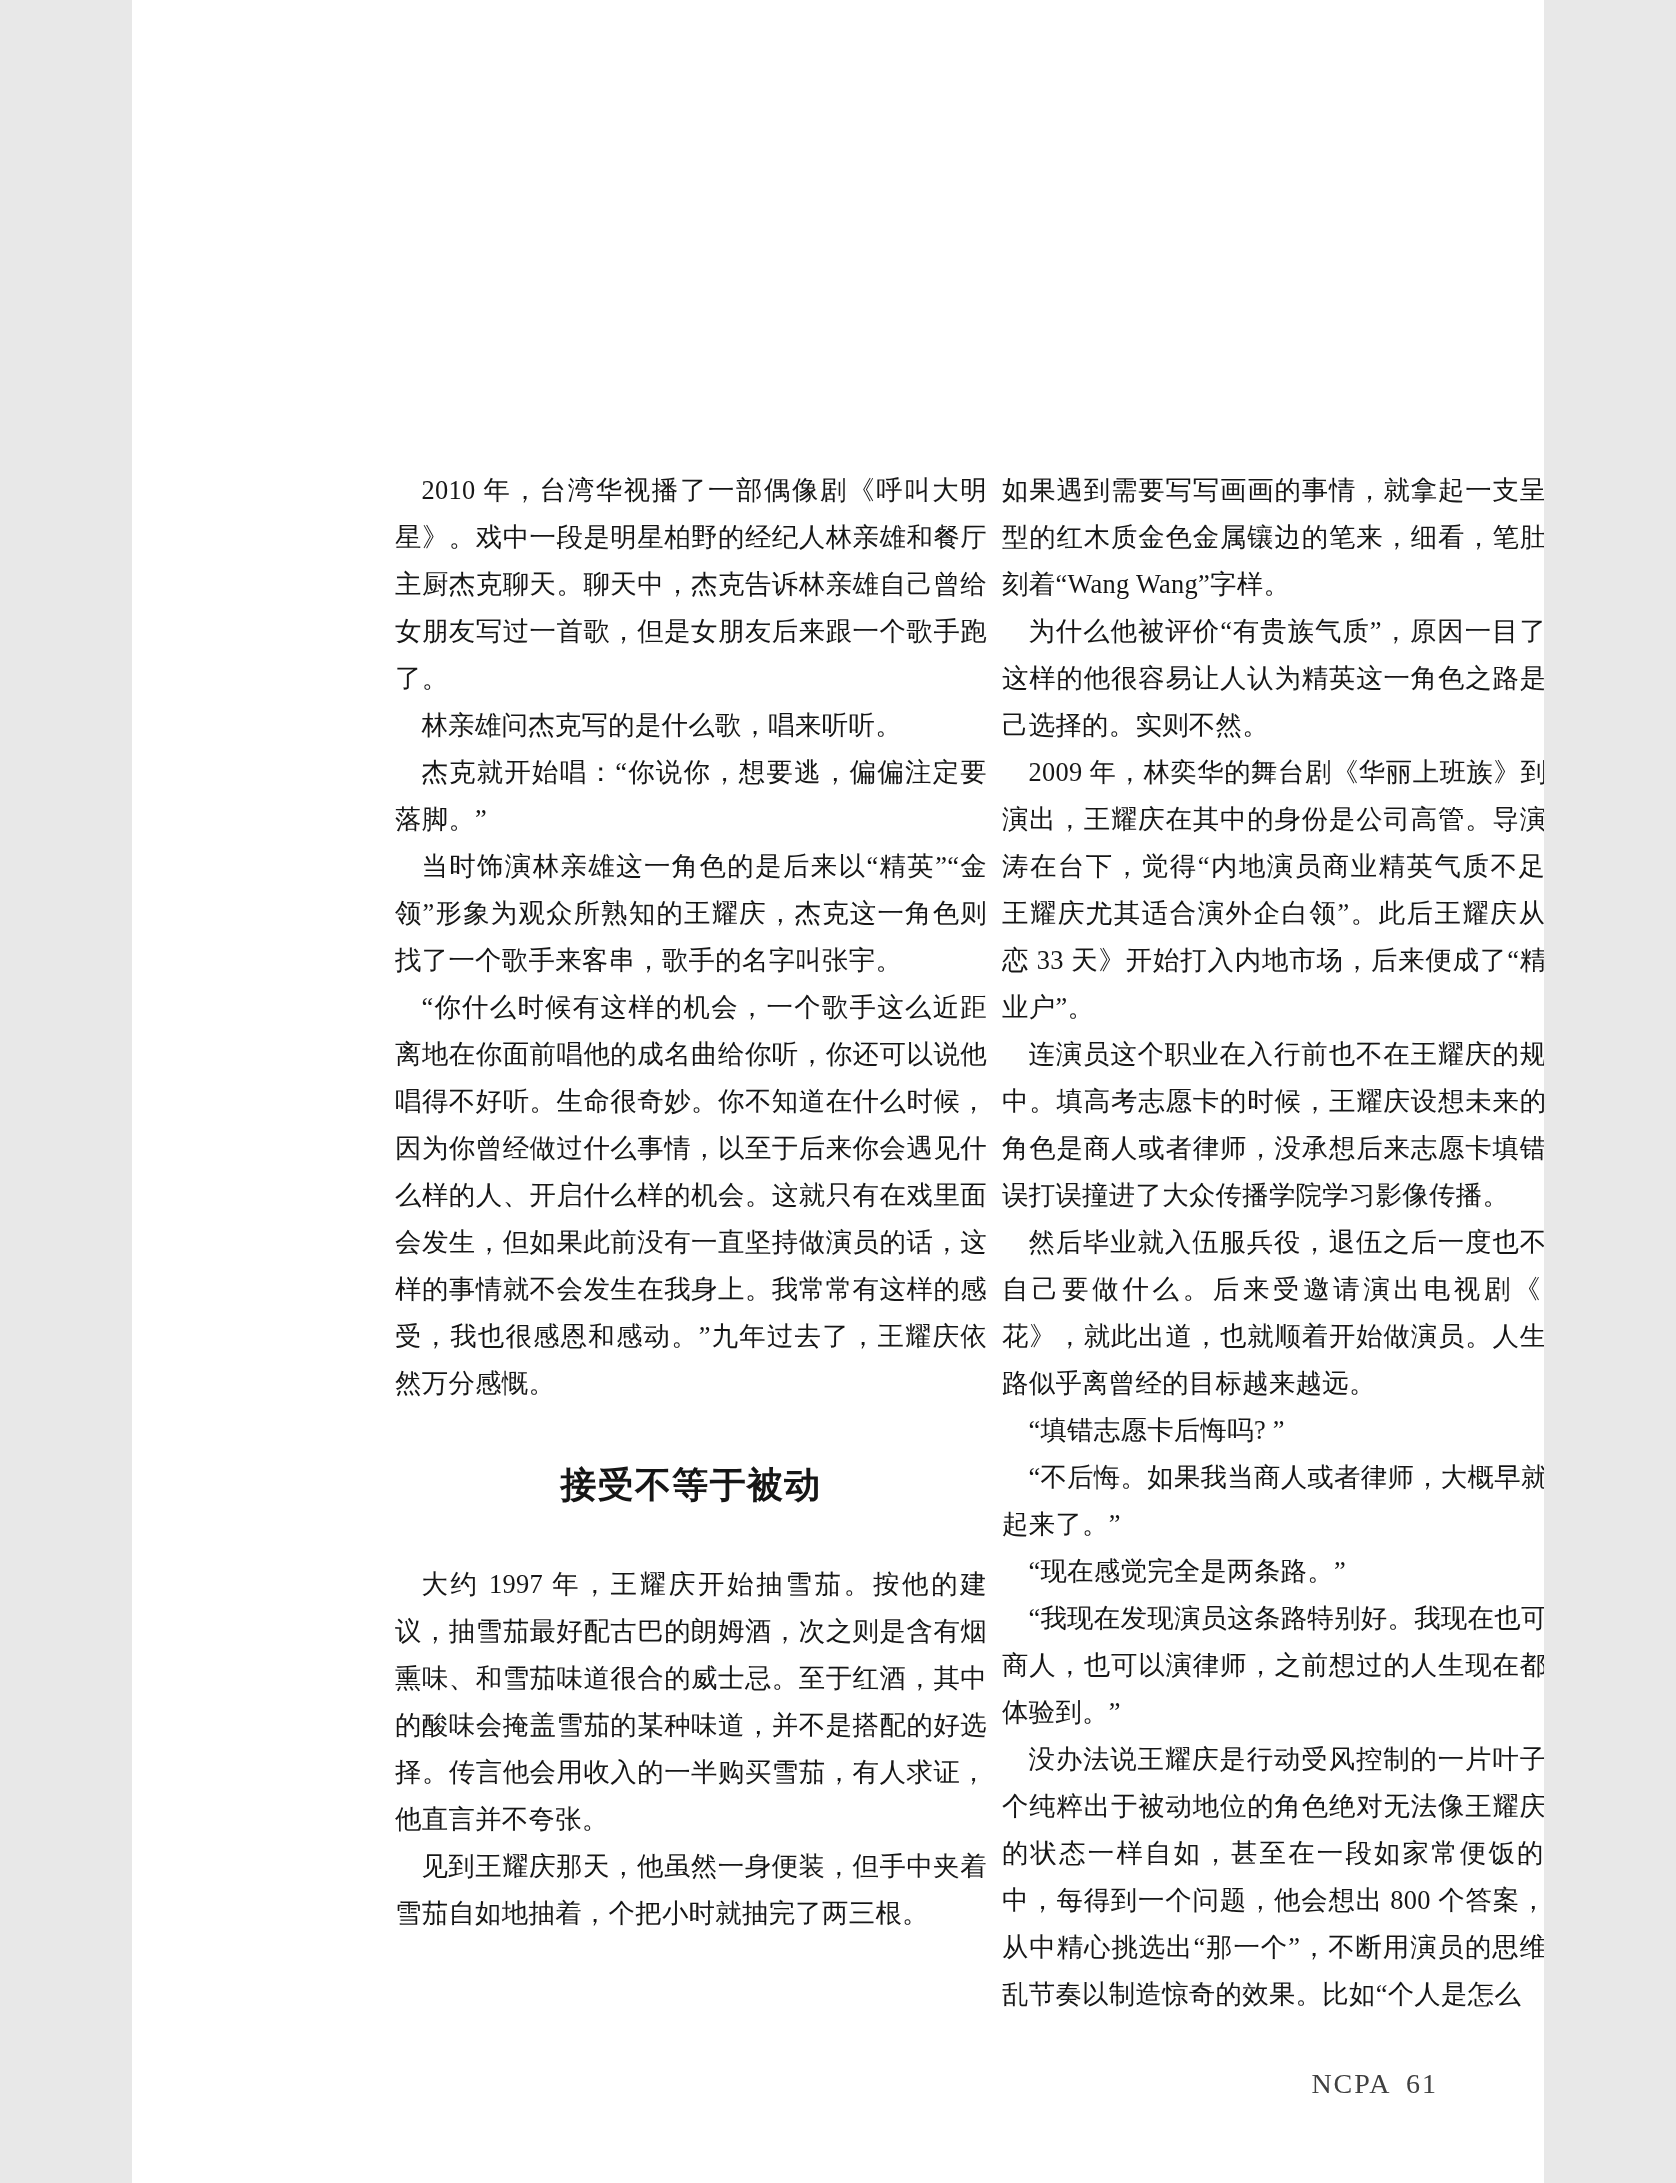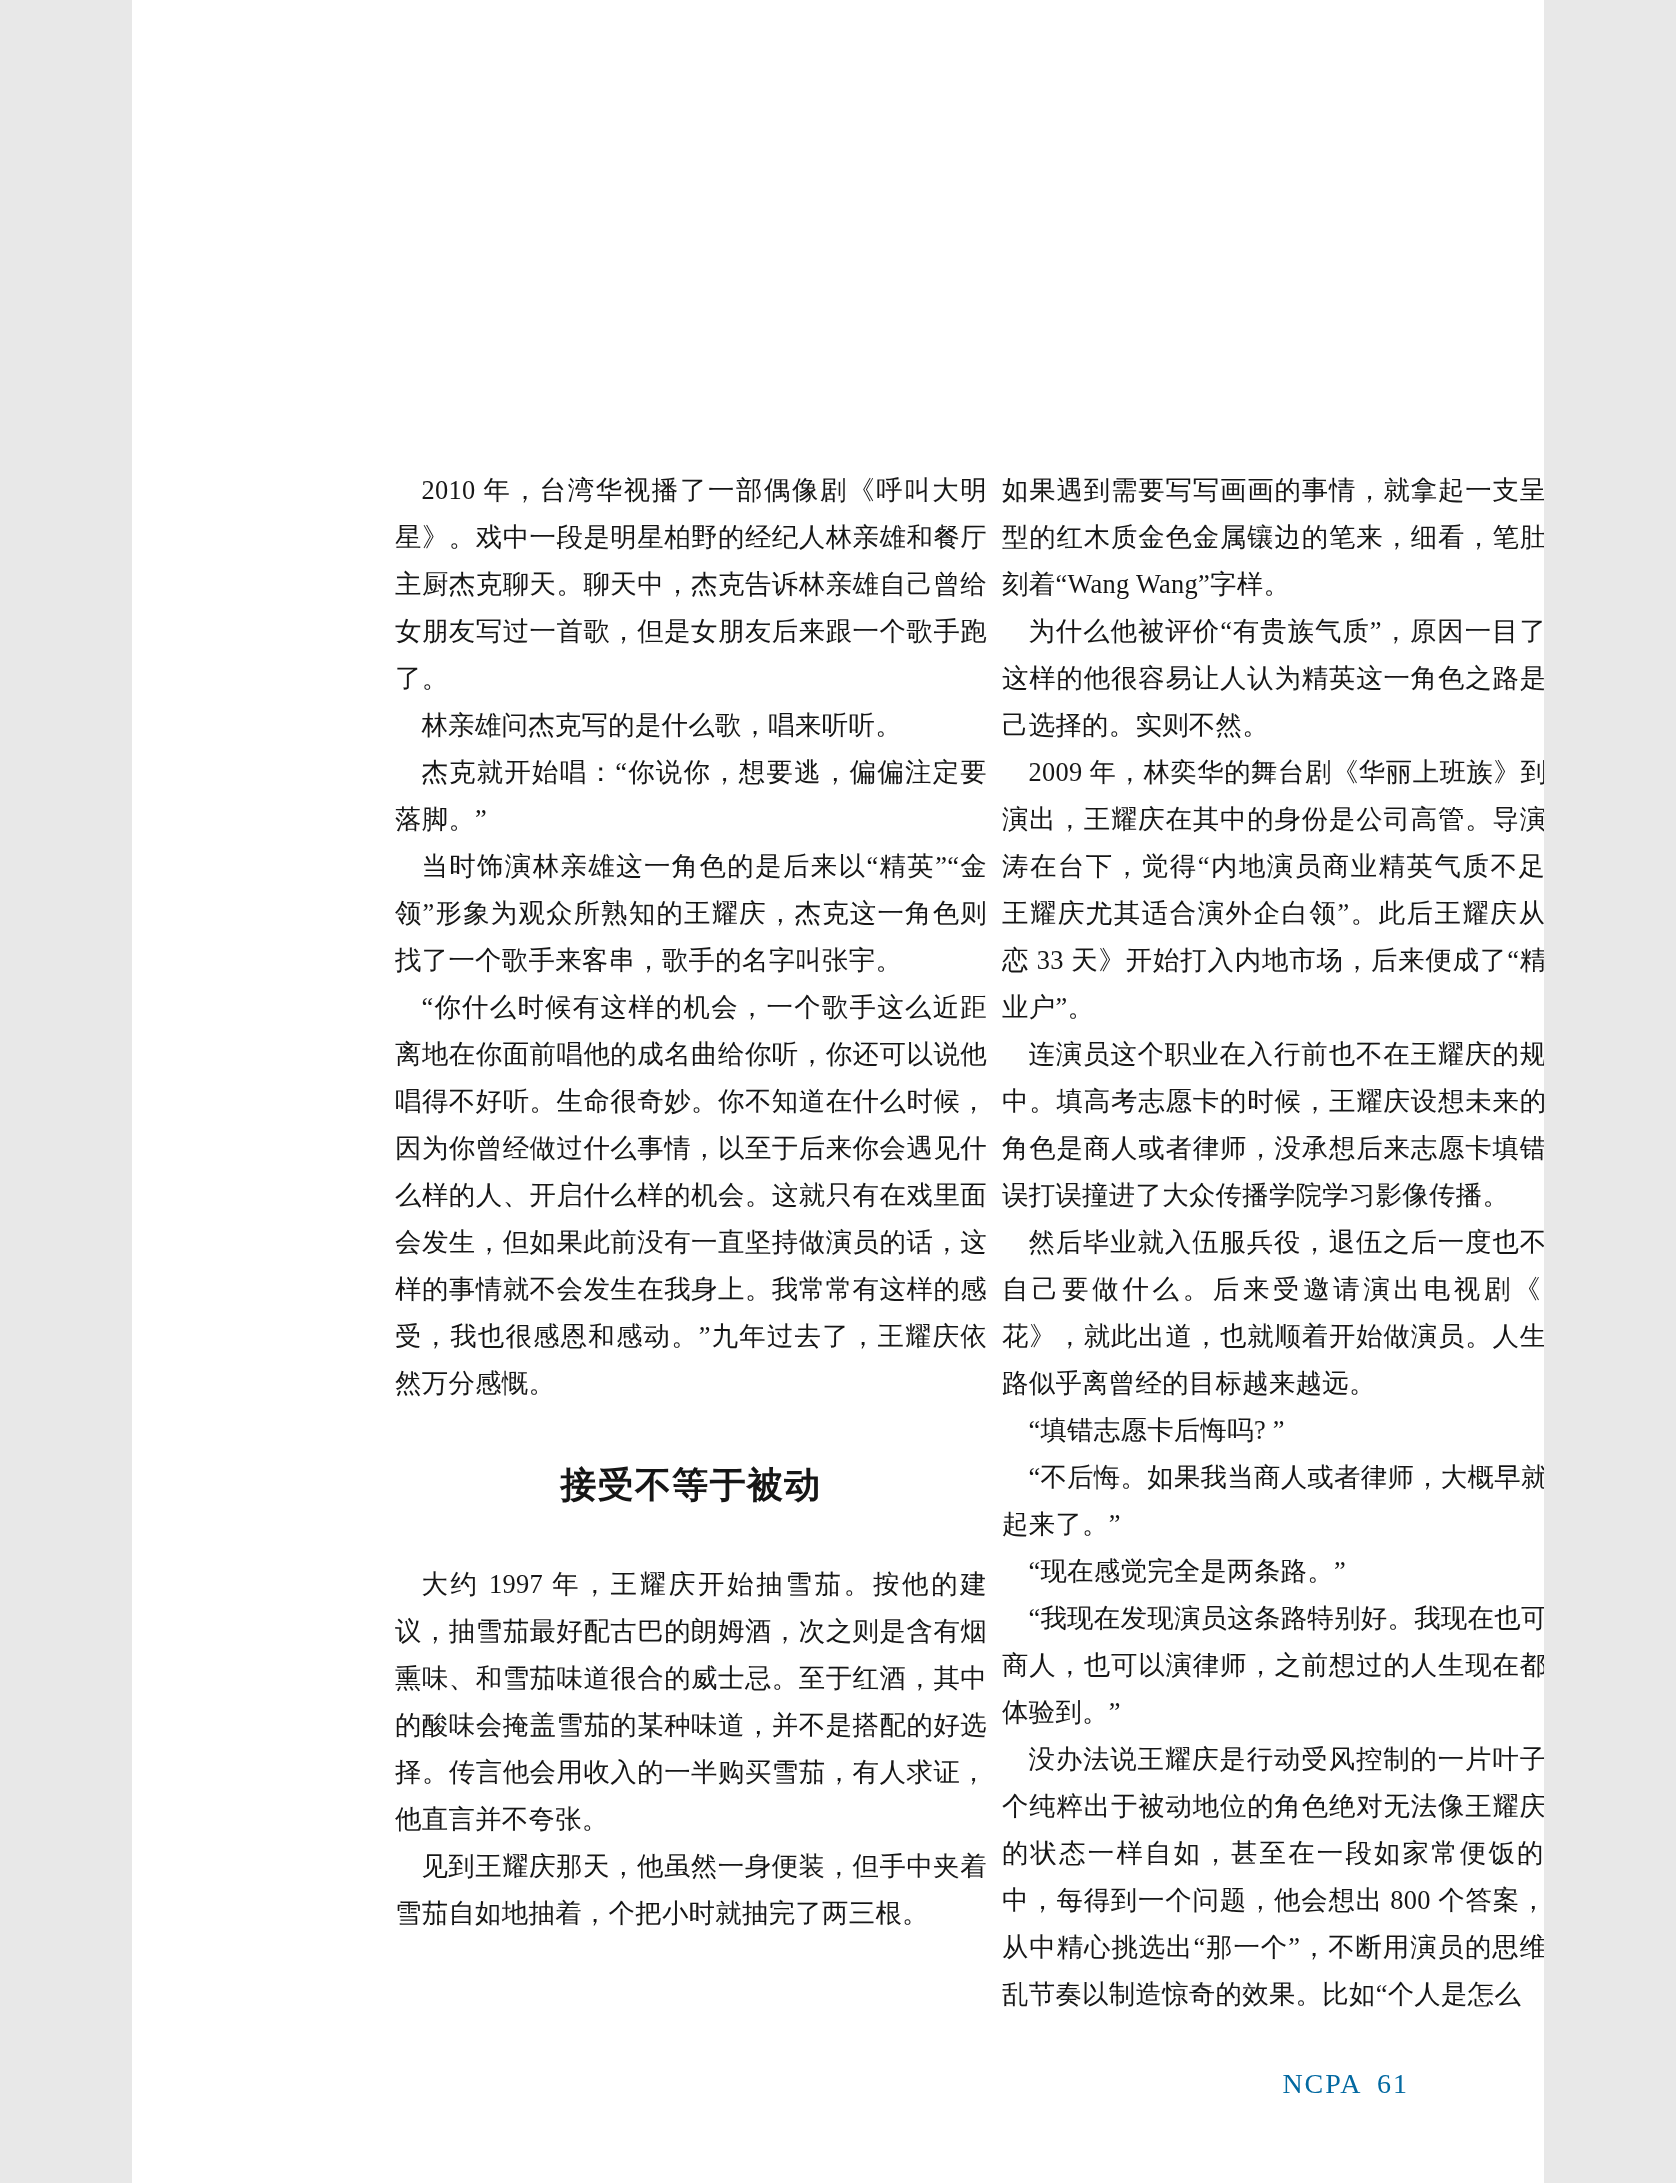--- a/index.html
+++ b/index.html
@@ -41,25 +41,25 @@
     line-height: 40px;
     font-weight: 700;
     letter-spacing: 1.3px;
     text-align: center;
     text-indent: 0;
   }
 
   .page-footer {
     position: absolute;
     top: 2069px;
-    right: 135px;
+    right: 106px;
     font-size: 28px;
     line-height: 29px;
     letter-spacing: 2px;
-    color: #0369a1;
+    color: #404040;
     white-space: nowrap;
   }
   .page-footer .page-number { margin-left: 14.5px; }
 </style>
 </head>
 <body>
 
 <div class="page">
 
   <div class="text-column col-left">

